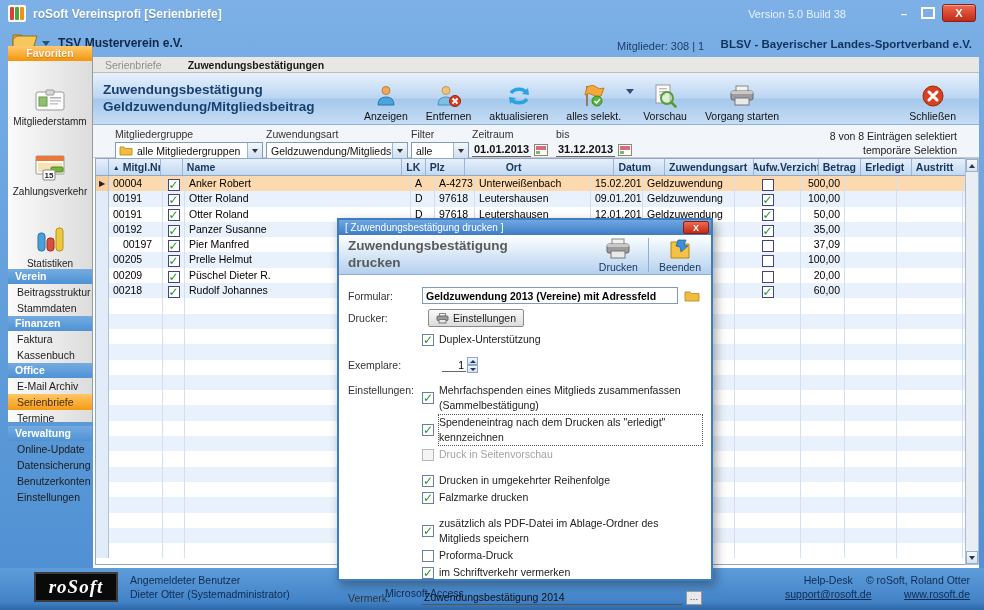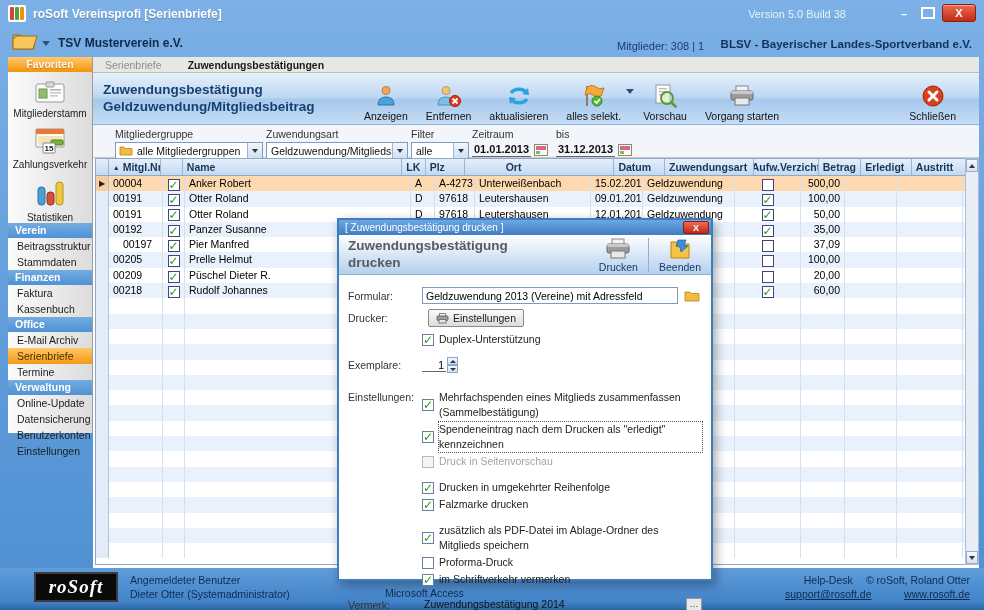--- a/index.html
+++ b/index.html
@@ -25,26 +25,26 @@
   
   .subheader { position:absolute; left:0; top:28px; width:100%; height:29px; }
   .clubicon { position:absolute; left:12px; top:3px; }
   .caret { display:inline-block; width:0; height:0; border-left:4px solid transparent; border-right:4px solid transparent; border-top:5px solid #2b4f7d; vertical-align:middle; }
   .clubcaret { position:absolute; left:42px; top:13px; }
   .clubname { position:absolute; left:58px; top:8px; font-weight:bold; font-size:12px; color:#10284a; }
   .members { position:absolute; left:617px; top:12px; color:#1c3d6b; }
   .federation { position:absolute; right:12px; top:10px; font-weight:bold; font-size:11.5px; color:#10325e; }
 
   
-  .sidebar { position:absolute; left:8px; top:57px; width:85px; height:376px;
+  .sidebar { position:absolute; left:8px; top:46px; width:85px; height:376px;
              background:linear-gradient(to right,#fbfbfb,#dcdcdc); border-right:1px solid #9a9a9a;
              display:flex; flex-direction:column; }
   .fav-header { height:15px; background:linear-gradient(#ffca6e,#f4940b); color:rgba(255,255,255,.92);
                 font-weight:bold; font-size:10.5px; text-align:center; line-height:15px; text-shadow:0 1px 1px rgba(150,80,0,.5); }
-  .fav-item { display:flex; flex-direction:column; align-items:center; padding-top:9px; cursor:default; }
+  .fav-item { display:flex; flex-direction:column; align-items:center; padding-top:9px; cursor:default;margin-top:19px; }
   .fav-item .lbl { margin-top:3px; font-size:10px; color:#222; white-space:nowrap; }
   .navs { margin-top:auto; }
   .sec-header { height:15px; background:linear-gradient(#74abe1,#4f92d4); color:#fff; font-weight:bold; font-size:10.5px;
                 line-height:15px; padding-left:7px; }
   .sec-item { height:16px; line-height:16px; padding-left:9px; font-size:10.5px; color:#1c1c1c; cursor:default; }
   .sec-item.active { background:linear-gradient(#ffc765,#f49a15); color:#4a2f00; }
 
   
   .content { position:absolute; left:93px; top:57px; width:886px; height:511px; background:#fff; }
   .tabbar { position:absolute; left:0; top:0; width:100%; height:16px; background:#e7e7e3; border-bottom:1px solid #bdbdb7;
@@ -111,21 +111,21 @@
            border:1px solid #8e1d0e; border-radius:2px; color:#fff; font-weight:bold; font-size:9px; text-align:center; line-height:12px; }
   .dlg-head { height:40px; background:linear-gradient(#feffff,#b4d0ee); border-bottom:1px solid #8fb0d4; display:flex; align-items:center; }
   .dlg-title { flex:1; padding-left:9px; font-weight:bold; font-size:13.5px; color:#5a5a5a; line-height:1.25; }
   .dlg-btn { display:flex; flex-direction:column; align-items:center; padding:2px 10px 1px; cursor:default; }
   .dlg-btn .lbl { font-size:10.5px; color:#163a66; margin-top:1px; }
   .dlg-div { width:1px; height:34px; background:#8fb0d4; }
   .dlg-body { padding:12px 9px 0 9px; }
   .frow { display:flex; align-items:center; margin-bottom:5px; }
   .flabel { width:74px; flex-shrink:0; font-size:10.5px; color:#333; }
   .tinput { flex:1; height:17px; border:1px solid #7f9db9; background:#fff; font-size:10.5px; line-height:15px; padding:1px 3px;
-            white-space:nowrap; overflow:hidden; }
+            white-space:nowrap; overflow:hidden;font-weight:bold; }
   .folderbtn { width:20px; height:16px; margin-left:4px; display:flex; align-items:center; justify-content:center; }
   .selbox { width:218px; }
   .setbtn { margin-left:6px; height:18px; border:1px solid #8a8a8a; background:linear-gradient(#fafafa,#dcdcdc);
             display:flex; align-items:center; gap:4px; padding:0 7px; font-size:10.5px; color:#222; border-radius:2px; }
   .cbrow { display:flex; align-items:center; gap:5px; font-size:10.5px; color:#222; line-height:15px; margin-bottom:2px; }
   .cbrow.gap { margin-top:9px; }
   .cbrow .olbl.focus { outline:1px dotted #555; }
   .cbrow.disabled .olbl { color:#a3a3a3; }
   .opts { flex:1; display:flex; flex-direction:column; }
   .spinwrap { display:flex; align-items:center; }
@@ -367,20 +367,24 @@
         <div class="flab">bis</div>
         <div style="display:flex; align-items:center; gap:3px;">
           <span class="datefield">31.12.2013</span>
           <svg width="14" height="12" viewBox="0 0 14 12">
               <rect x="0.5" y="0.5" width="13" height="11" fill="#fdfdf4" stroke="#8a8a6a"></rect>
               <rect x="2" y="2" width="10" height="4" fill="#d9668c"></rect>
               <rect x="2" y="7" width="4" height="3" fill="#7ab87a"></rect>
             </svg>
         </div>
       </div>
+      <div class="selinfo">
+        <div>8 von 8 Einträgen selektiert</div>
+        <div>temporäre Selektion</div>
+      </div>
     </div>
 
     <div class="tablewrap">
       <div class="t-header" id="thead">
           <div class="hc" style="width: 13px;"></div>
           <div class="hc" style="width: 54px;">
             <span style="font-size:7px;margin-right:3px;">▲</span>
             <span>Mitgl.Nr.</span>
           </div>
           <div class="hc" style="width: 22px;"></div>
@@ -832,21 +836,21 @@
           <span>Einstellungen</span>
         </div>
       </div>
       <div class="frow" style="margin-bottom:10px;">
         <div class="flabel"></div>
         <div class="cbrow" style="margin-bottom:0;">
           <span class="cb checked" id="duplex-cb"></span>
           <span class="olbl">Duplex-Unterstützung</span>
         </div>
       </div>
-      <div class="frow" style="margin-bottom:17px;">
+      <div class="frow" style="margin-bottom:10px;gap:20px;">
         <div class="flabel">Exemplare:</div>
         <div class="spinwrap">
           <span class="spinval">1</span>
           <span class="spinner">
               <b>
                 <i></i>
               </b>
               <b>
                 <i></i>
               </b>

